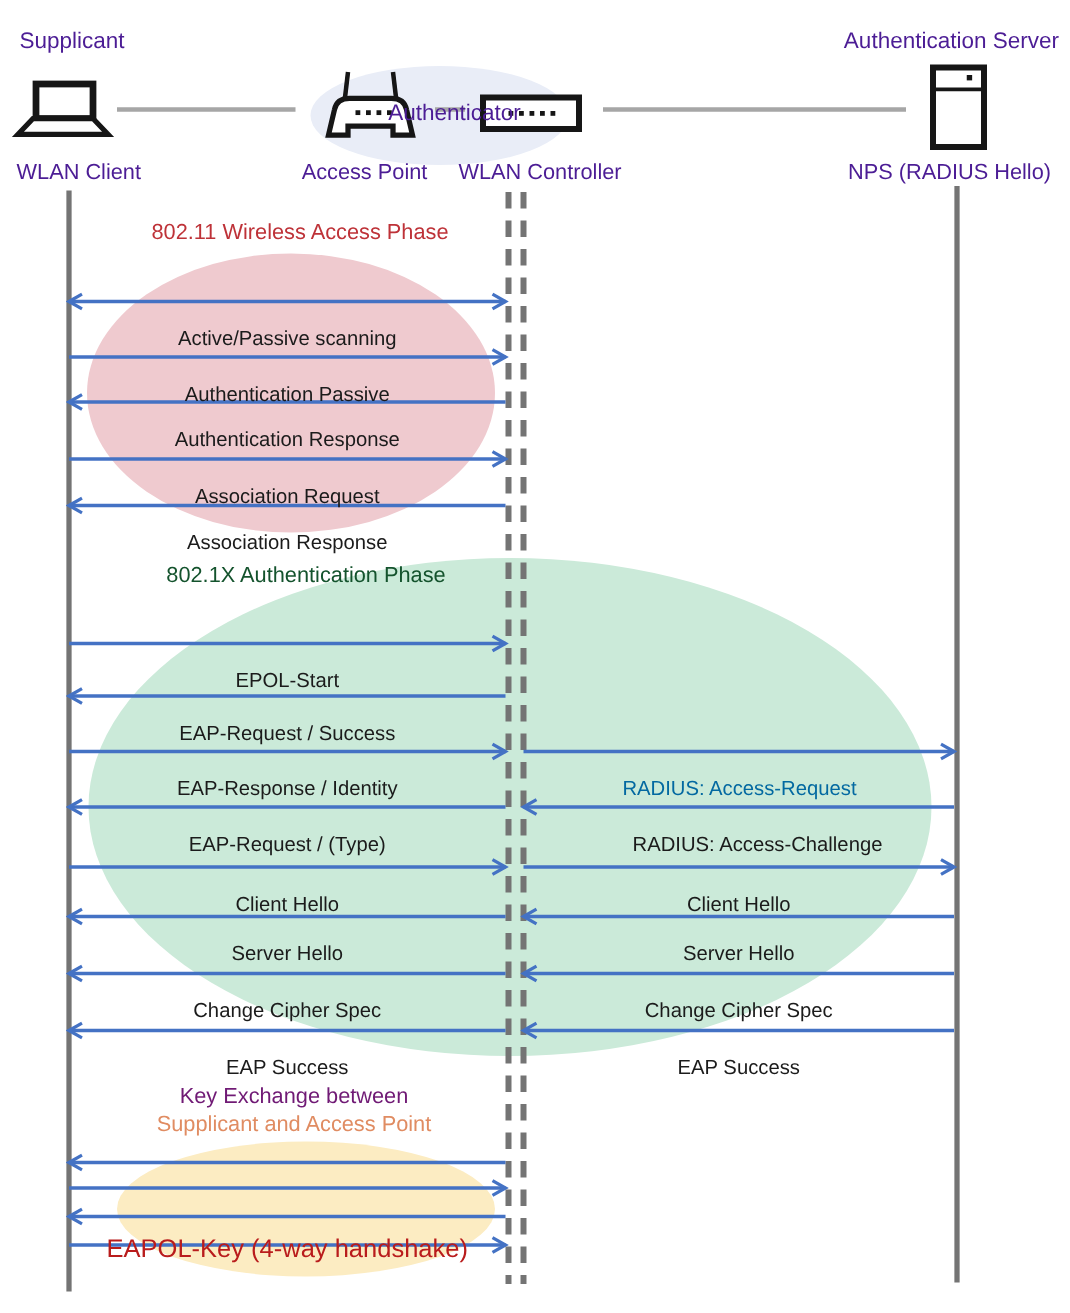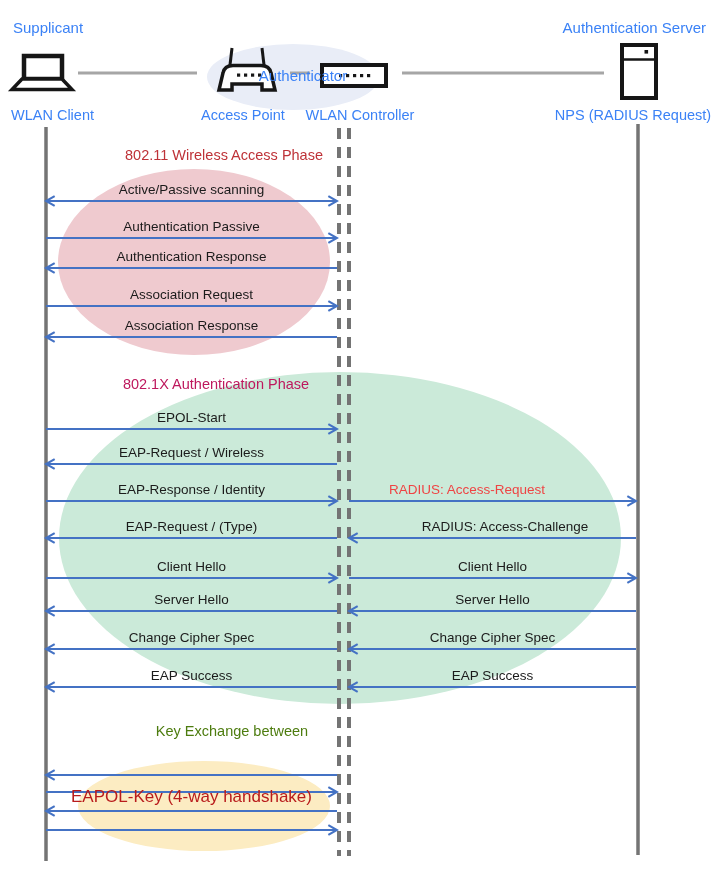--- a/index.html
+++ b/index.html
@@ -7,38 +7,38 @@
     position:relative;
     width:713px;height:875px;
     background:#ffffff;
     font-family:"Liberation Sans", sans-serif;
     overflow:hidden;
   }
   .stage svg{position:absolute;left:0;top:0;}
   .txt{
     position:absolute;
     white-space:nowrap;
-    color:#3b82f6;
+    color:#4c1d95;
   }
   .role-label{font-size:15px;}
   .device-label{font-size:14.5px;top:107px;}
   .centered{transform:translateX(-50%);}
   .phase-title{
     position:absolute;
     white-space:nowrap;
     transform:translate(-50%,-50%);
     font-size:14.5px;
-    margin-left:24px;
   }
   .msg-label{
     position:absolute;
     transform:translate(-50%,-100%);
     white-space:nowrap;
     font-size:13.5px;
     color:#1b1b1b;
+    margin-top:36px;
   }
 </style>
 </head>
 <body>
 
 <div class="stage">
 
   <svg width="713" height="875" viewBox="0 0 713 875">
     <defs>
       <marker id="head" viewBox="0 0 12 12" refX="10" refY="6" markerWidth="13" markerHeight="13" markerUnits="userSpaceOnUse" orient="auto-start-reverse">
@@ -125,36 +125,37 @@
       </g>
   </svg>
 
   <div class="txt role-label" style="left:13px;top:19px;">Supplicant</div>
   <div class="txt role-label centered" style="left:303px;top:19px;margin-top:48px;">Authenticator</div>
   <div class="txt role-label" style="right:7px;top:19px;">Authentication Server</div>
 
   <div class="txt device-label" style="left:11px;">WLAN Client</div>
   <div class="txt device-label centered" style="left:243px;">Access Point</div>
   <div class="txt device-label centered" style="left:360px;">WLAN Controller</div>
-  <div class="txt device-label centered" style="left:633px;">NPS (RADIUS Request)</div>
+  <div class="txt device-label centered" style="left:633px;">NPS (RADIUS Hello)</div>
 
   <div class="phase-title" style="left: 200px; top: 155px; color: rgb(190, 50, 56);">802.11 Wireless Access Phase</div>
-  <div class="phase-title" style="left: 192px; top: 384px; color: #be185d;">802.1X Authentication Phase</div>
-  <div class="phase-title" style="left: 208px; top: 731px; color: #4d7c0f;">Key Exchange between</div>
+  <div class="phase-title" style="left: 204px; top: 384px; color: #14532d;">802.1X Authentication Phase</div>
+  <div class="phase-title" style="left: 196px; top: 731px; color: #701a75;">Key Exchange between</div>
+  <div class="phase-title" style="left: 196px; top: 750px; color: rgb(224, 140, 98);">Supplicant and Access Point</div>
 
   <div id="labels-layer">
       <div class="msg-label" style="left: 191.5px; top: 197px; color: rgb(27, 27, 27);">Active/Passive scanning</div>
       <div class="msg-label" style="left: 191.5px; top: 234px; color: rgb(27, 27, 27);">Authentication Passive</div>
       <div class="msg-label" style="left: 191.5px; top: 264px; color: rgb(27, 27, 27);">Authentication Response</div>
       <div class="msg-label" style="left: 191.5px; top: 302px; color: rgb(27, 27, 27);">Association Request</div>
       <div class="msg-label" style="left: 191.5px; top: 333px; color: rgb(27, 27, 27);">Association Response</div>
       <div class="msg-label" style="left: 191.5px; top: 425px; color: rgb(27, 27, 27);">EPOL-Start</div>
-      <div class="msg-label" style="left: 191.5px; top: 460px; color: rgb(27, 27, 27);">EAP-Request / Wireless</div>
+      <div class="msg-label" style="left: 191.5px; top: 460px; color: rgb(27, 27, 27);">EAP-Request / Success</div>
       <div class="msg-label" style="left: 191.5px; top: 497px; color: rgb(27, 27, 27);">EAP-Response / Identity</div>
-      <div class="msg-label" style="left: 467px; top: 497px; color: #ef4444; text-align: center;">RADIUS: Access-Request</div>
+      <div class="msg-label" style="left: 493px; top: 497px; color: #0369a1; text-align: center;">RADIUS: Access-Request</div>
       <div class="msg-label" style="left: 191.5px; top: 534px; color: rgb(27, 27, 27); text-align: right;">EAP-Request / (Type)</div>
       <div class="msg-label" style="left: 505px; top: 534px; color: rgb(27, 27, 27);">RADIUS: Access-Challenge</div>
       <div class="msg-label" style="left: 191.5px; top: 574px; color: rgb(27, 27, 27);">Client Hello</div>
       <div class="msg-label" style="left: 492.5px; top: 574px; color: rgb(27, 27, 27);">Client Hello</div>
       <div class="msg-label" style="left: 191.5px; top: 607px; color: rgb(27, 27, 27);">Server Hello</div>
       <div class="msg-label" style="left: 492.5px; top: 607px; color: rgb(27, 27, 27);">Server Hello</div>
       <div class="msg-label" style="left: 191.5px; top: 645px; color: rgb(27, 27, 27);">Change Cipher Spec</div>
       <div class="msg-label" style="left: 492.5px; top: 645px; color: rgb(27, 27, 27);">Change Cipher Spec</div>
       <div class="msg-label" style="left: 191.5px; top: 683px; color: rgb(27, 27, 27);">EAP Success</div>
       <div class="msg-label" style="left: 492.5px; top: 683px; color: rgb(27, 27, 27);">EAP Success</div>

